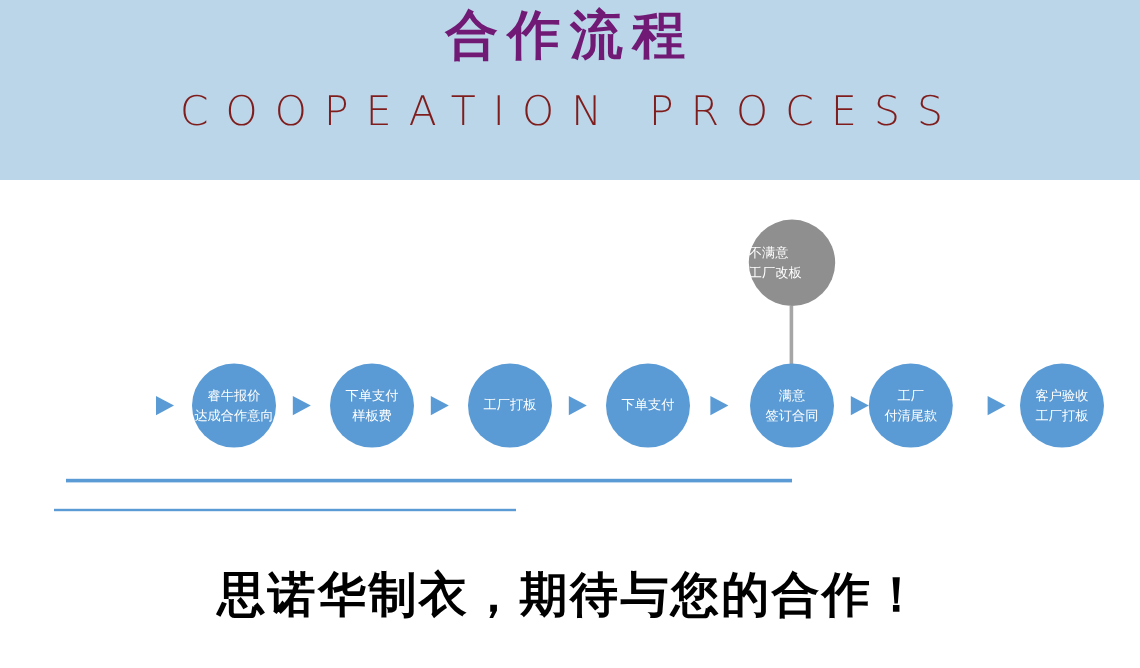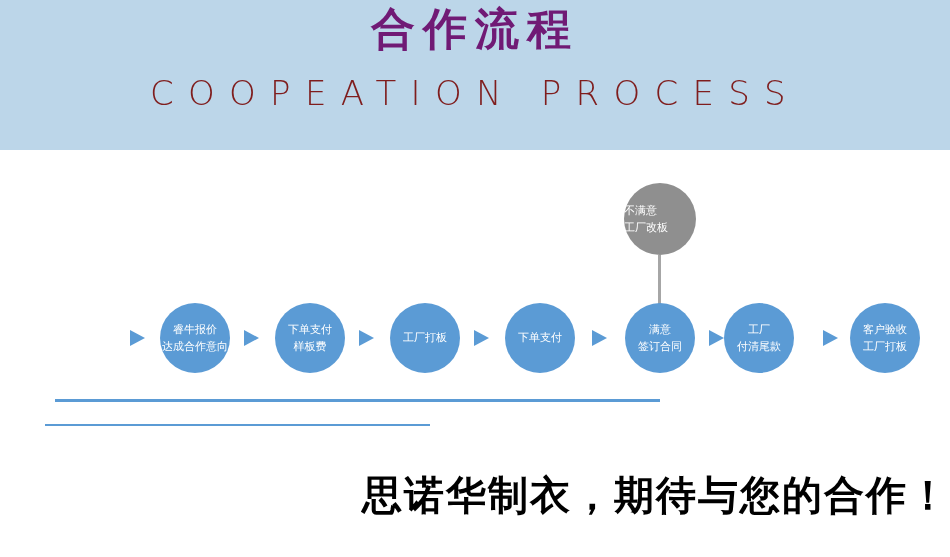--- a/index.html
+++ b/index.html
@@ -78,21 +78,21 @@
     border-left:15px solid #5b9bd5;
   }
   .hline{position:absolute;background:#5b9bd5;}
   .hline1{left:55px;top:249px;width:605px;height:3px;}
   .hline2{left:45px;top:274px;width:385px;height:2px;}
   
   .slogan{
     position:absolute;
     left:0;top:468px;
     width:950px;
-    text-align:right;
+    text-align:center;
     font-size:40px;
     font-weight:bold;
     color:#000000;
     letter-spacing:2px;
   }
 </style>
 </head>
 <body>
 
 <div class="page">

